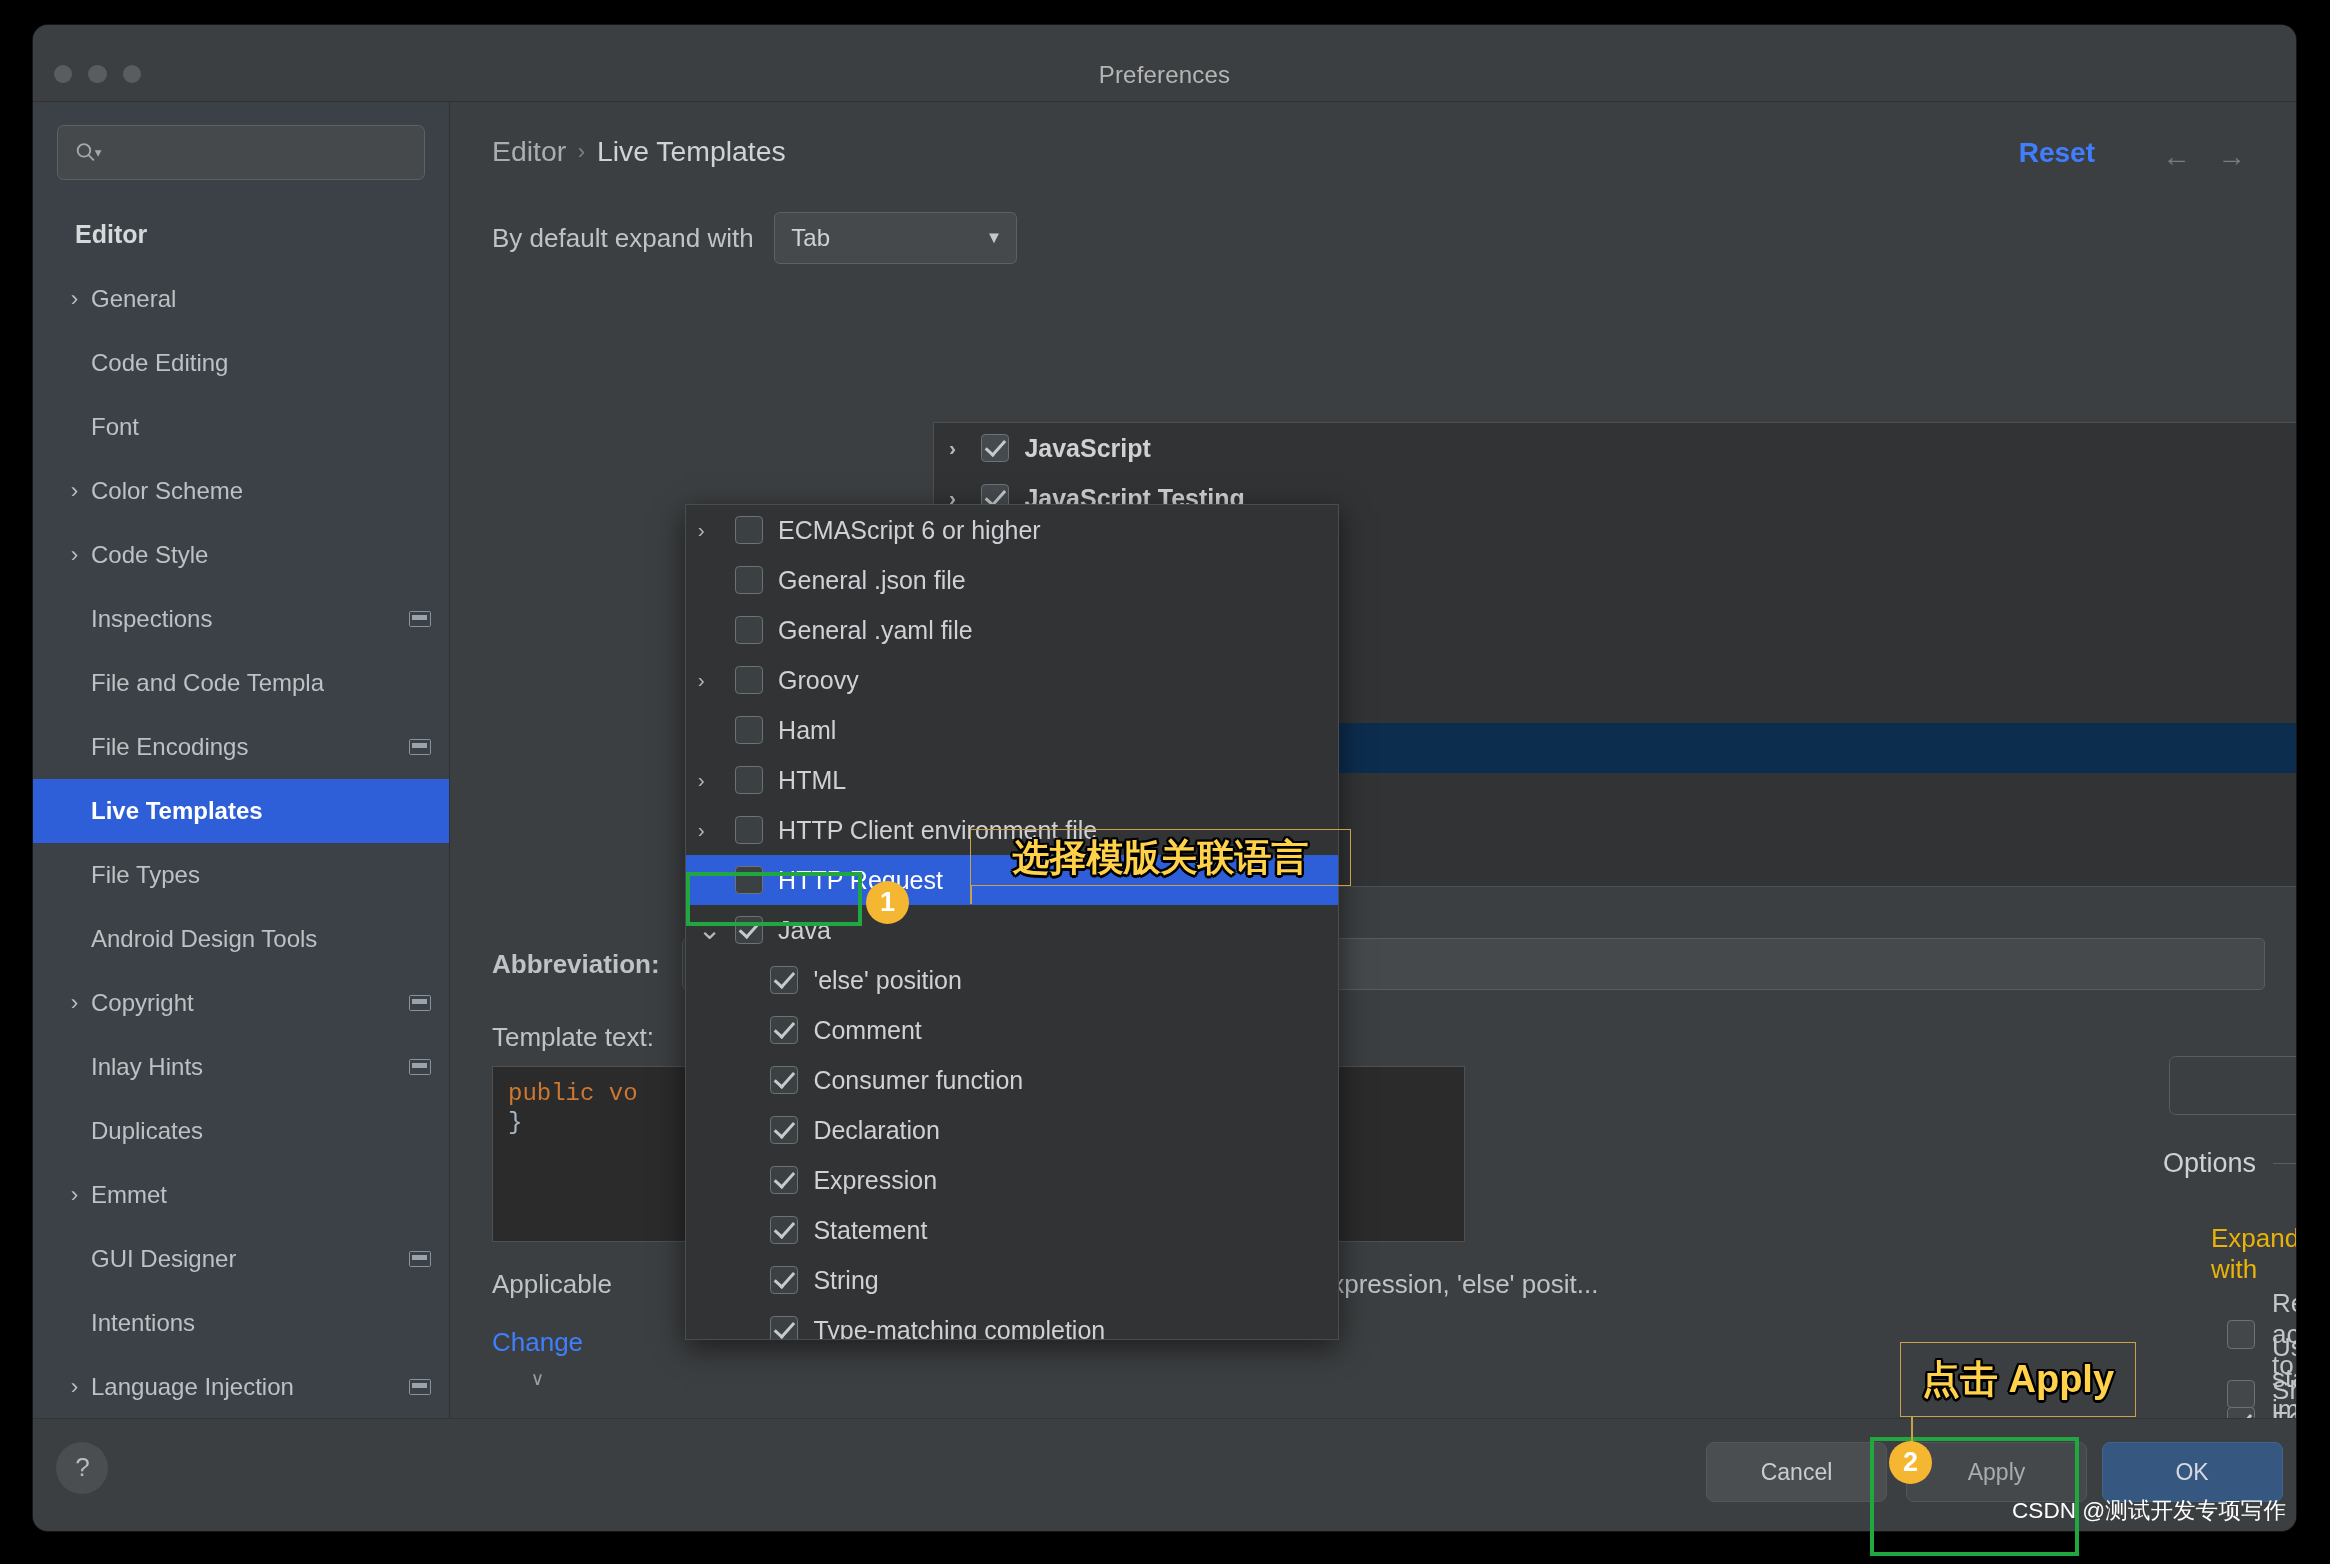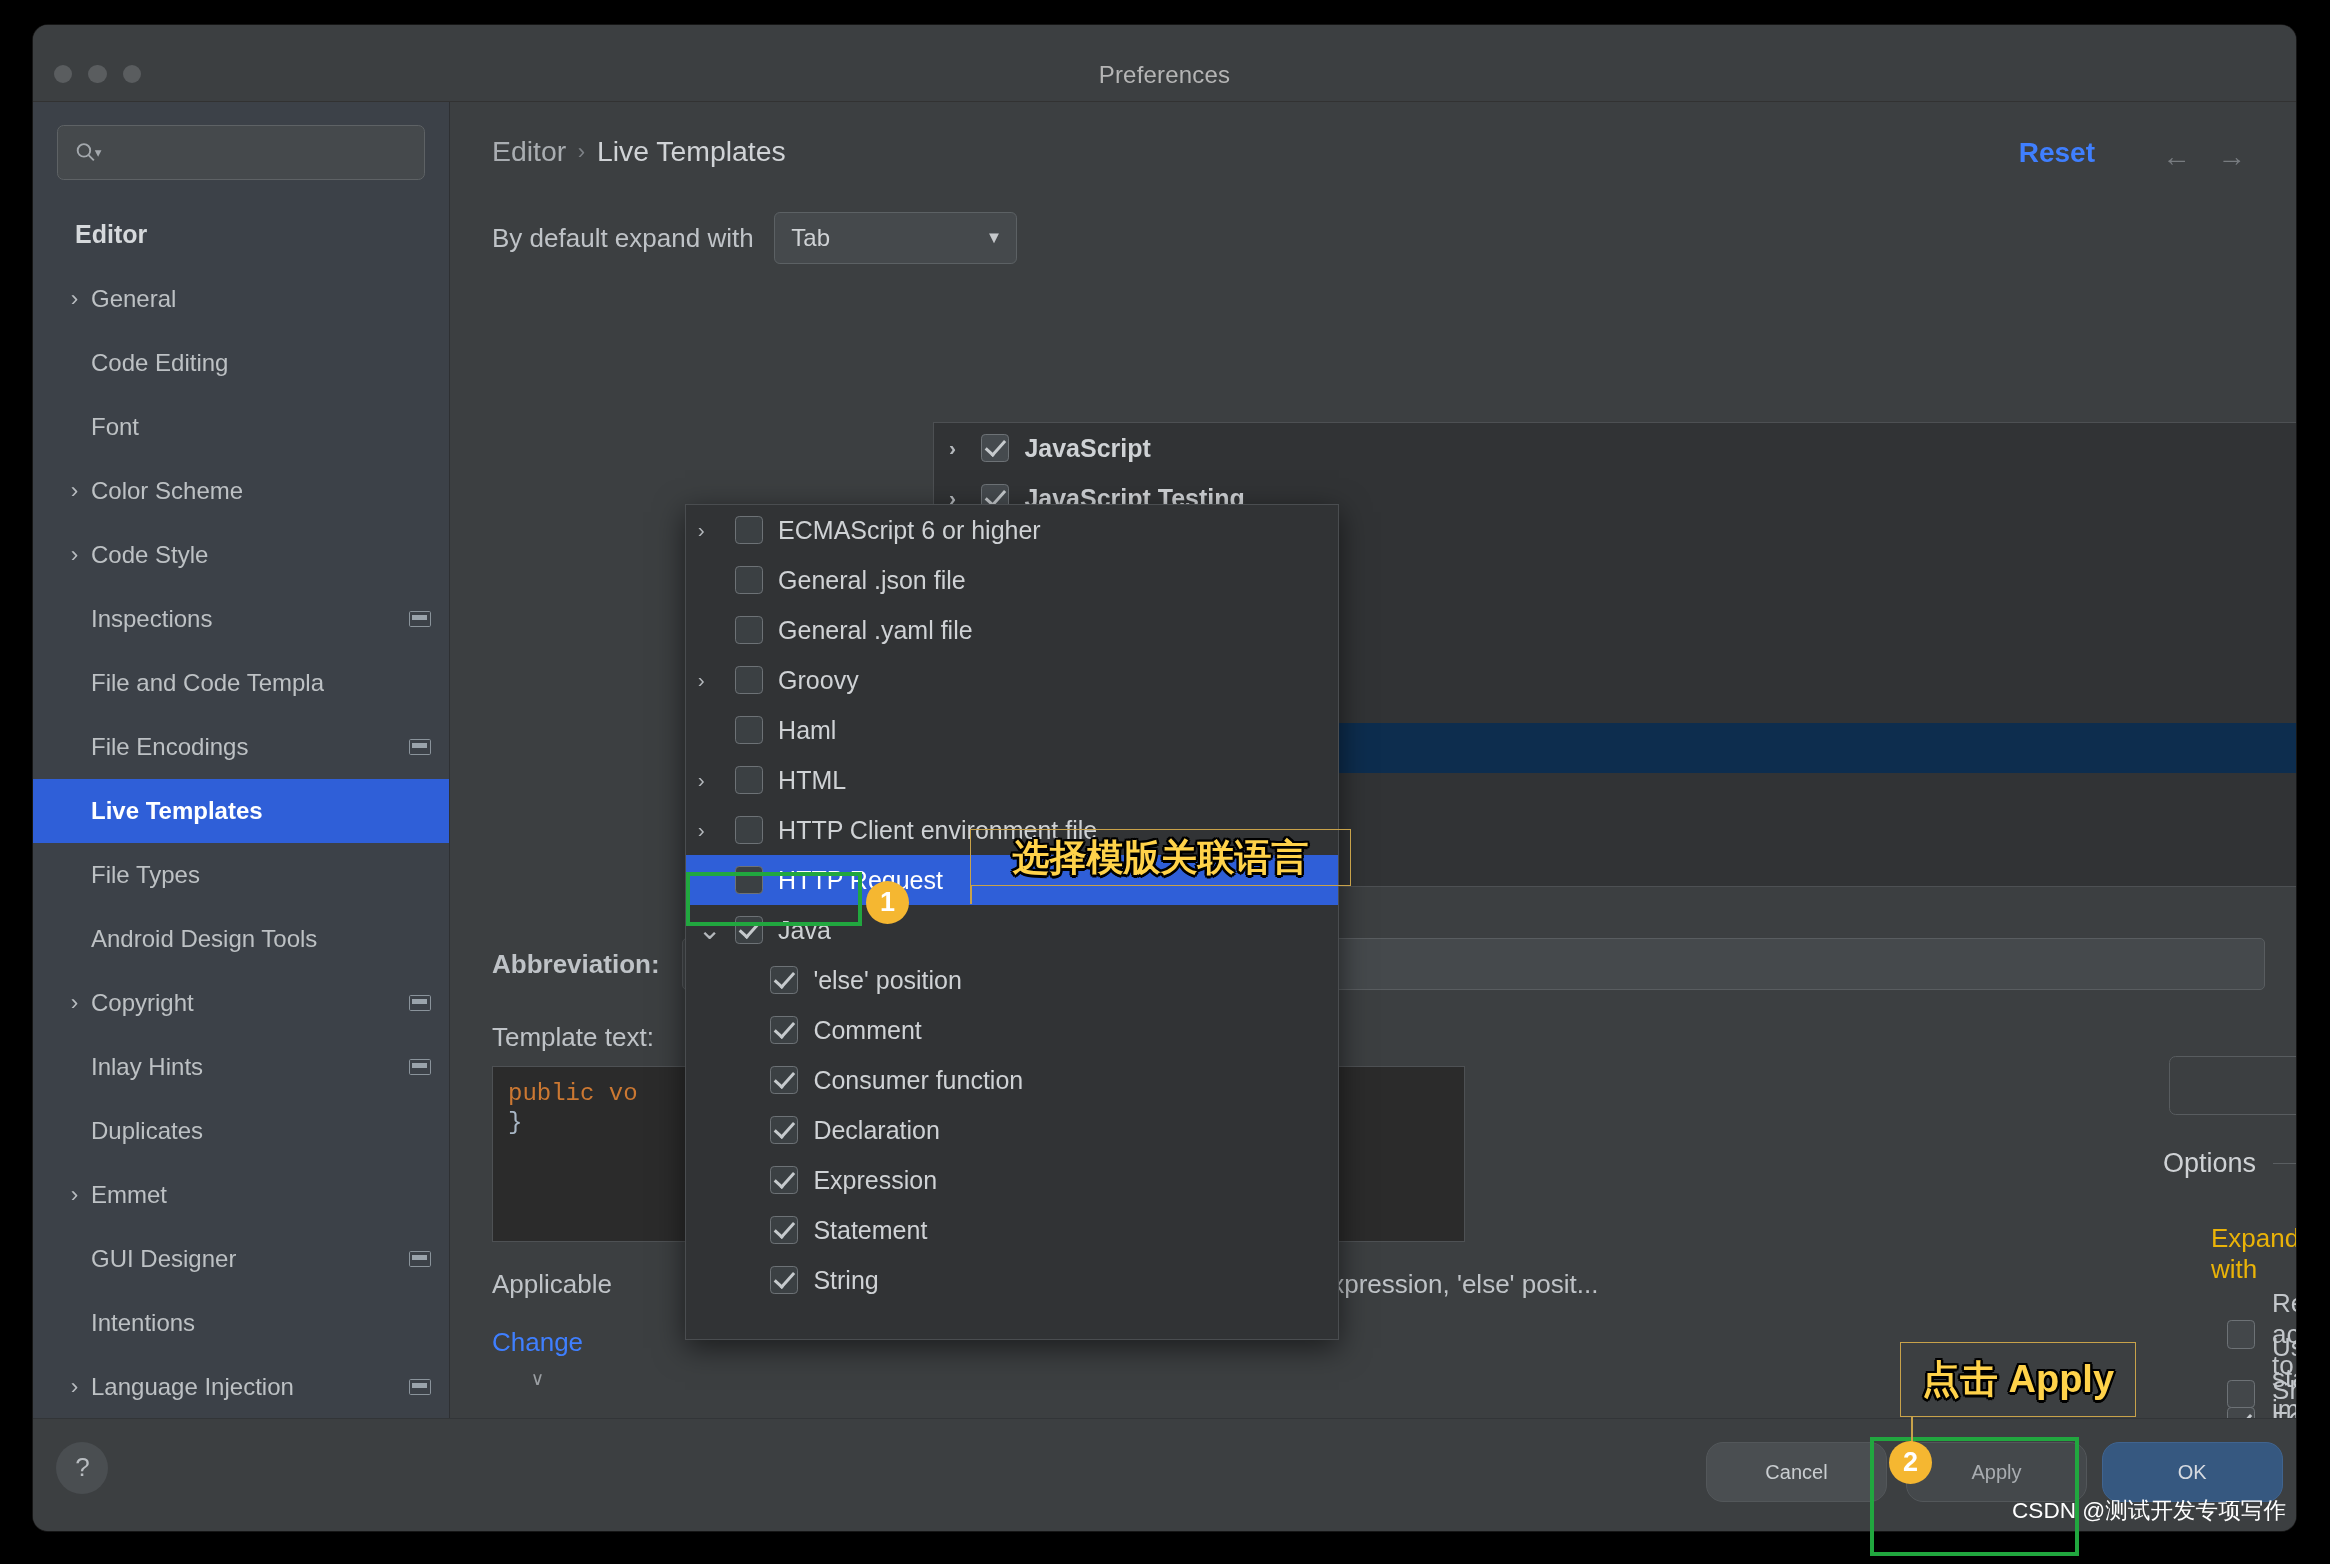--- a/index.html
+++ b/index.html
@@ -258,23 +258,23 @@
   .help-btn {
     position: absolute; left: 23.4px; top: 22.6px;
     width: 52px; height: 52px; border-radius: 50%;
     background: #4a4e51;
     display: flex; align-items: center; justify-content: center;
     color: #b9bdc1; font-size: 26px;
   }
   .btn {
     position: absolute; top: 23.4px;
     height: 60px; min-width: 181px;
-    border-radius: 17px;
+    border-radius: 8px;
     display: flex; align-items: center; justify-content: center;
-    font-size: 20px;
+    font-size: 23px;
   }
   .btn.cancel { right: 409px; background: #4a4e51; color: #c9cdd0; border: 0.8px solid #53575a; }
   .btn.apply  { right: 209px; background: #44484b; color: #a8acb0; border: 0.8px solid #53575a; }
   .btn.ok     { right: 13.4px;  background: #365880; color: #d6dae0; border: 0.8px solid #40648f; width: 181px; }
 
   
   .popup {
     position: absolute; left: 652px; top: 479px;
     width: 654px; height: 836px;
     background: #313335;
@@ -658,20 +658,24 @@
             <span>Expression</span>
           </div>
           <div class="prow lvl1">
             <span class="pcb checked"></span>
             <span>Statement</span>
           </div>
           <div class="prow lvl1">
             <span class="pcb checked"></span>
             <span>String</span>
           </div>
+          <div class="prow lvl1">
+            <span class="pcb checked"></span>
+            <span>Type-matching completion</span>
+          </div>
         </div>
     </div>
 
     <div class="watermark">CSDN @测试开发专项写作</div>
   </div>
 
   <div class="ann-box-green" style="left:686px; top:872px; width:176px; height:54px;"></div>
 
   <div class="ann-box-green" style="left:1870px; top:1437px; width:209px; height:119px;"></div>
 

